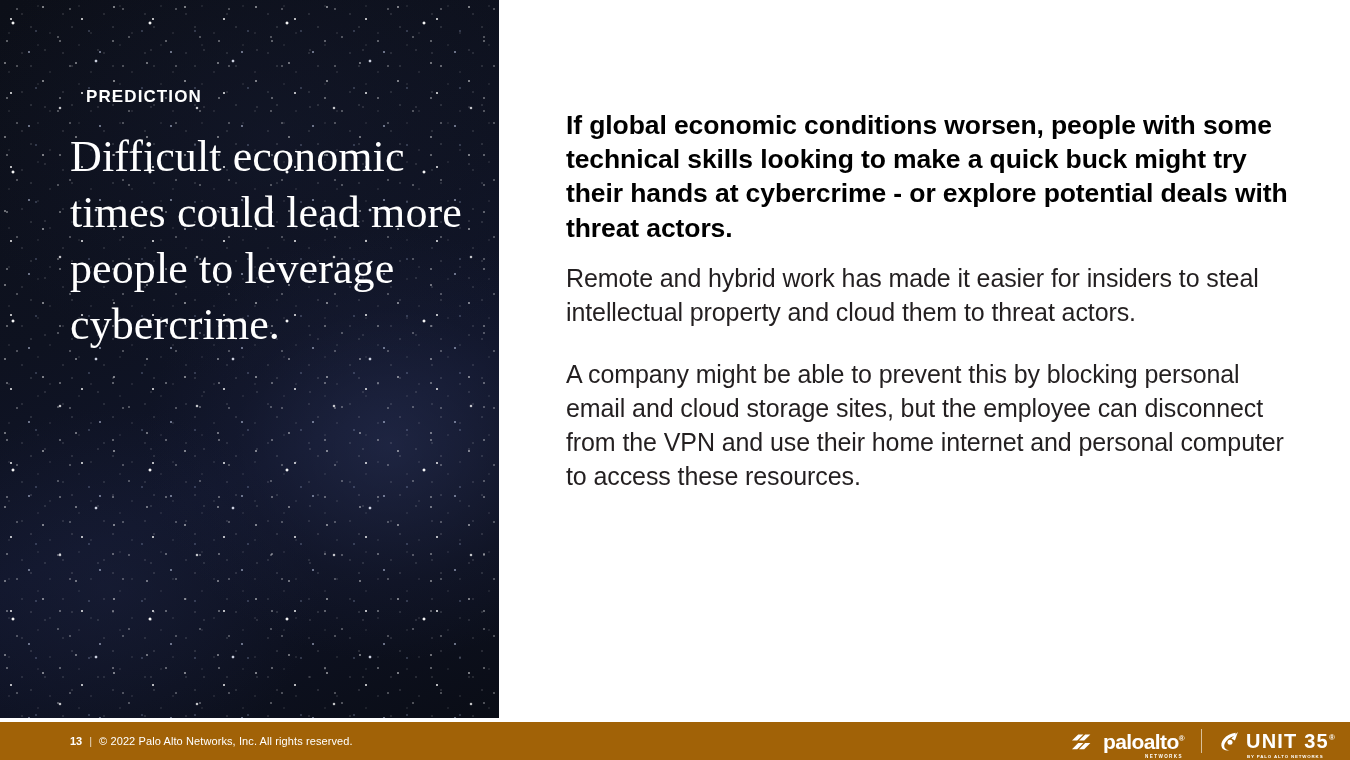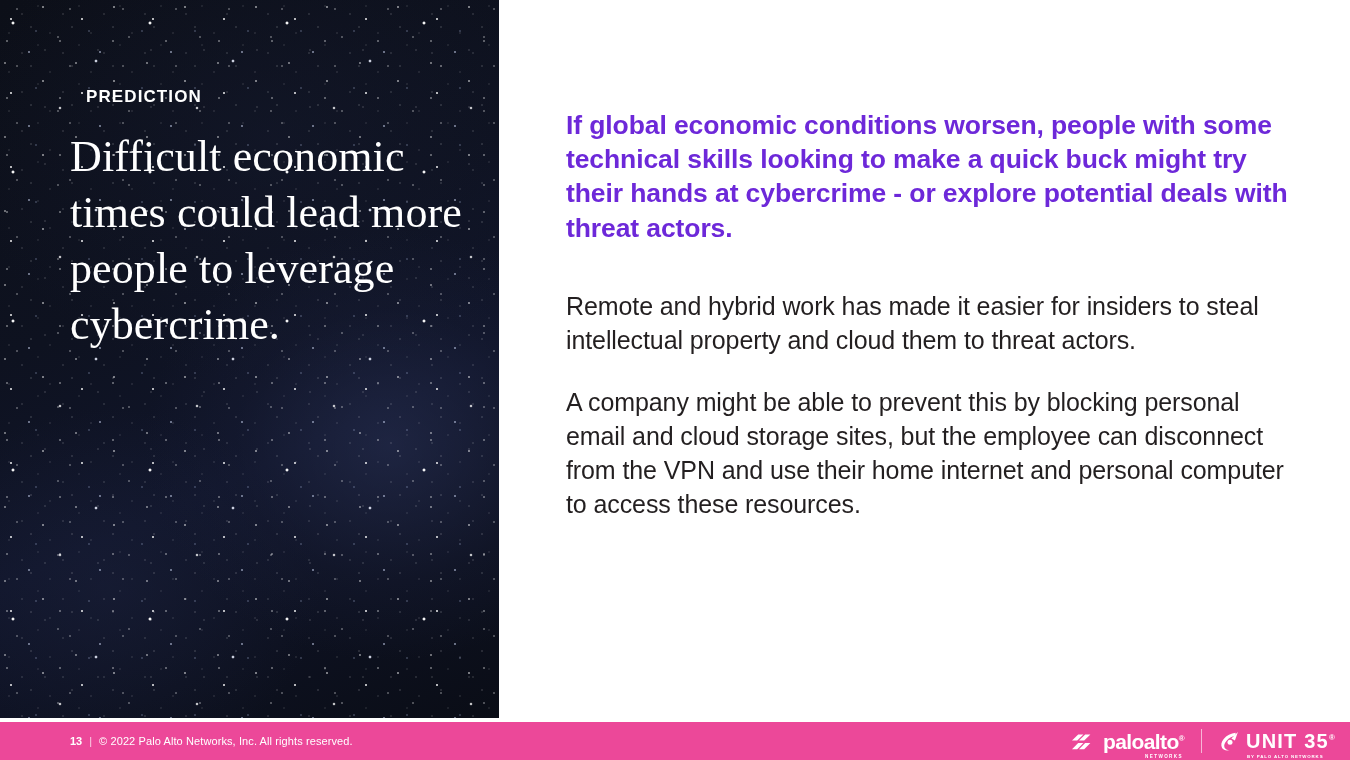--- a/index.html
+++ b/index.html
@@ -101,45 +101,45 @@
   }
 
   
   .right-content {
     position: absolute;
     left: 566px;
     top: 108px;
     width: 722px;
   }
   .lede {
-    color: #6d28d9;
+    color: #000000;
     font-size: 26.5px;
     font-weight: bold;
     line-height: 1.29;
     letter-spacing: -0.1px;
-    margin: 0 0 44px 0;
+    margin: 0 0 16px 0;
   }
   .body-par {
     color: #231f20;
     font-size: 25px;
     font-weight: 400;
     line-height: 1.36;
     letter-spacing: -0.1px;
     margin: 0 0 28px 0;
   }
   .body-par:last-child { margin-bottom: 16px; }
 
   
   .footer {
     position: absolute;
     left: 0;
     bottom: 0;
     width: 1350px;
     height: 38px;
-    background: #ec4899;
+    background: #a16207;
     display: flex;
     align-items: center;
     justify-content: space-between;
   }
   .footer-left {
     display: flex;
     align-items: baseline;
     padding-left: 70px;
     color: #ffffff;
     font-size: 11px;

